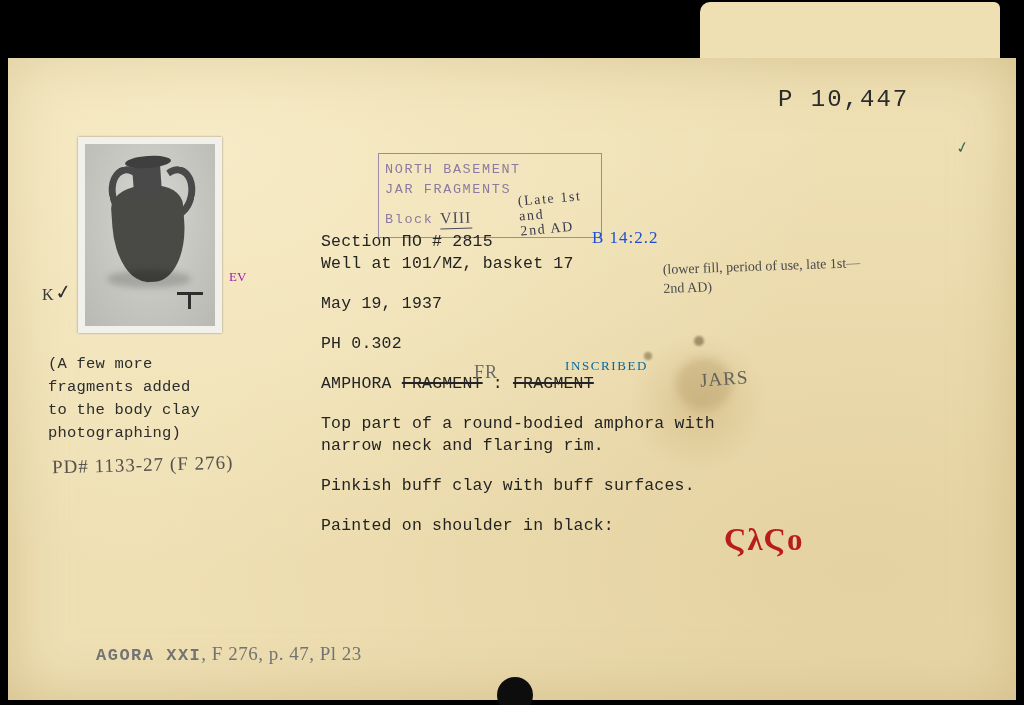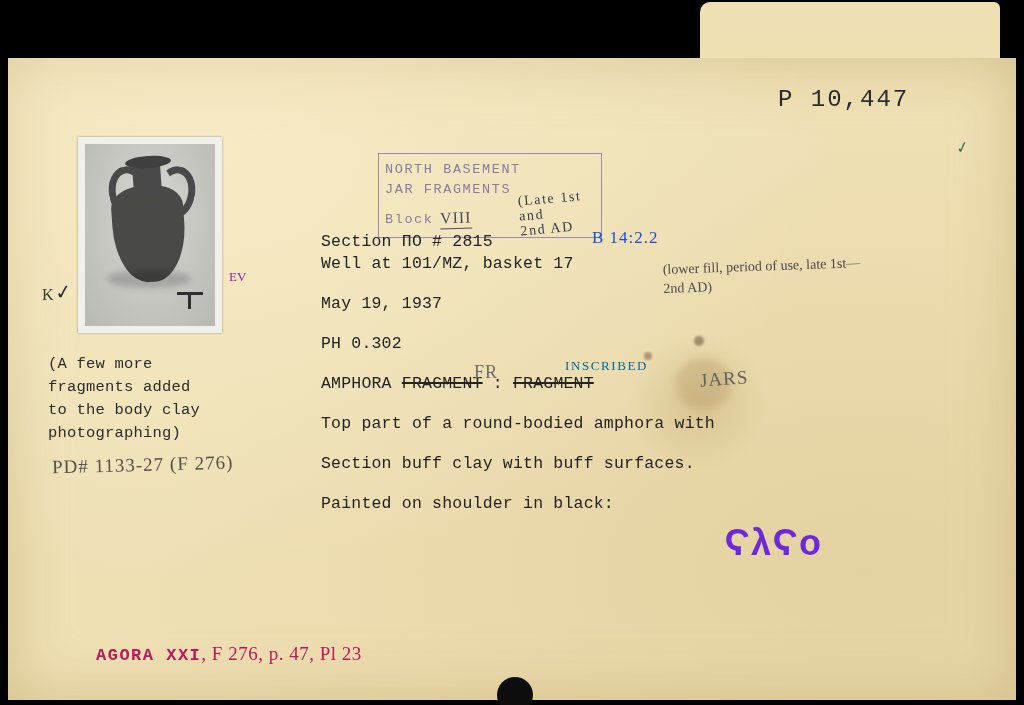--- a/index.html
+++ b/index.html
@@ -278,35 +278,35 @@
   }
   #ann-fr { left: 432px; top: 304px; font-size: 18px; color: #6b6a66; letter-spacing: 1px; margin-left: 34px; }
   #ann-inscribed { left: 557px; top: 300px; font-size: 13px; color: #0369a1; letter-spacing: 1.6px; }
   #ann-jars { left: 692px; top: 310px; font-size: 19px; color: #64625d; letter-spacing: 1px; transform: rotate(-4deg); }
 
   
   #dipinto {
     position: absolute;
     left: 716px;
     top: 464px;
-    font-family: Liberation Sans, sans-serif;
-    font-size: 36px;
+    font-family: Liberation Serif, serif;
+    font-size: 31px;
     font-weight: bold;
-    color: #6d28d9;
+    color: #b91c1c;
     letter-spacing: 1px;
   }
 
   
   #agora-ref {
     position: absolute;
     left: 88px;
     top: 585px;
     font-family: "Liberation Mono", monospace;
     font-size: 17px;
-    color: #be185d;
+    color: #737373;
     letter-spacing: 1.5px;
     font-weight: bold;
   }
   #agora-ref .cursive {
     font-family: "Liberation Serif", serif;
     font-weight: normal;
     font-size: 19px;
     letter-spacing: 0.5px;
   }
 
@@ -388,22 +388,23 @@
       <div class="para">May 19, 1937</div>
       <div class="para">PH 0.302</div>
       <div class="para">
         <span>AMPHORA</span>
         <span class="strike">FRAGMENT</span>
         <span>:</span>
         <span class="strike">FRAGMENT</span>
       </div>
       <div class="para">
         <div class="tight">Top part of a round-bodied amphora with</div>
+        <div>narrow neck and flaring rim.</div>
       </div>
-      <div class="para">Section buff clay with buff surfaces.</div>
+      <div class="para">Pinkish buff clay with buff surfaces.</div>
       <div class="para">Painted on shoulder in black:</div>
     </div>
 
     <div id="dipinto">ϚλϚο</div>
 
     <div class="hand" id="ann-b14">B 14:2.2</div>
     <div class="hand" id="ann-lower-fill" style="white-space: pre-line;">(lower fill, period of use, late 1st—
                               2nd AD)</div>
     <div class="hand" id="ann-fr">FR</div>
     <div class="hand" id="ann-inscribed">INSCRIBED</div>

